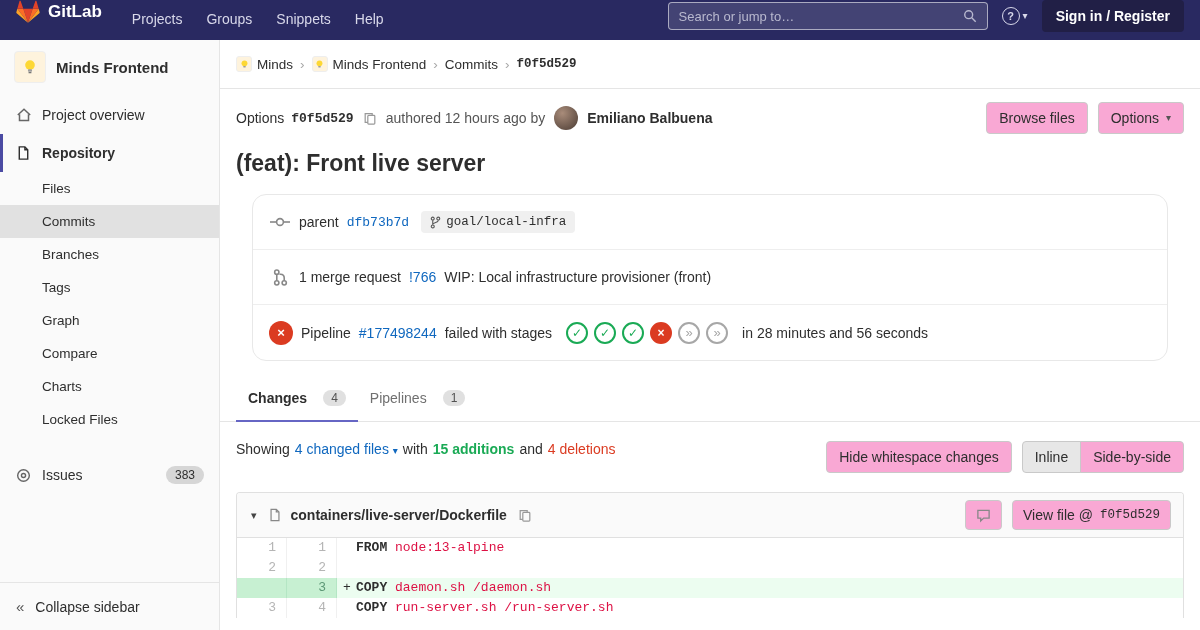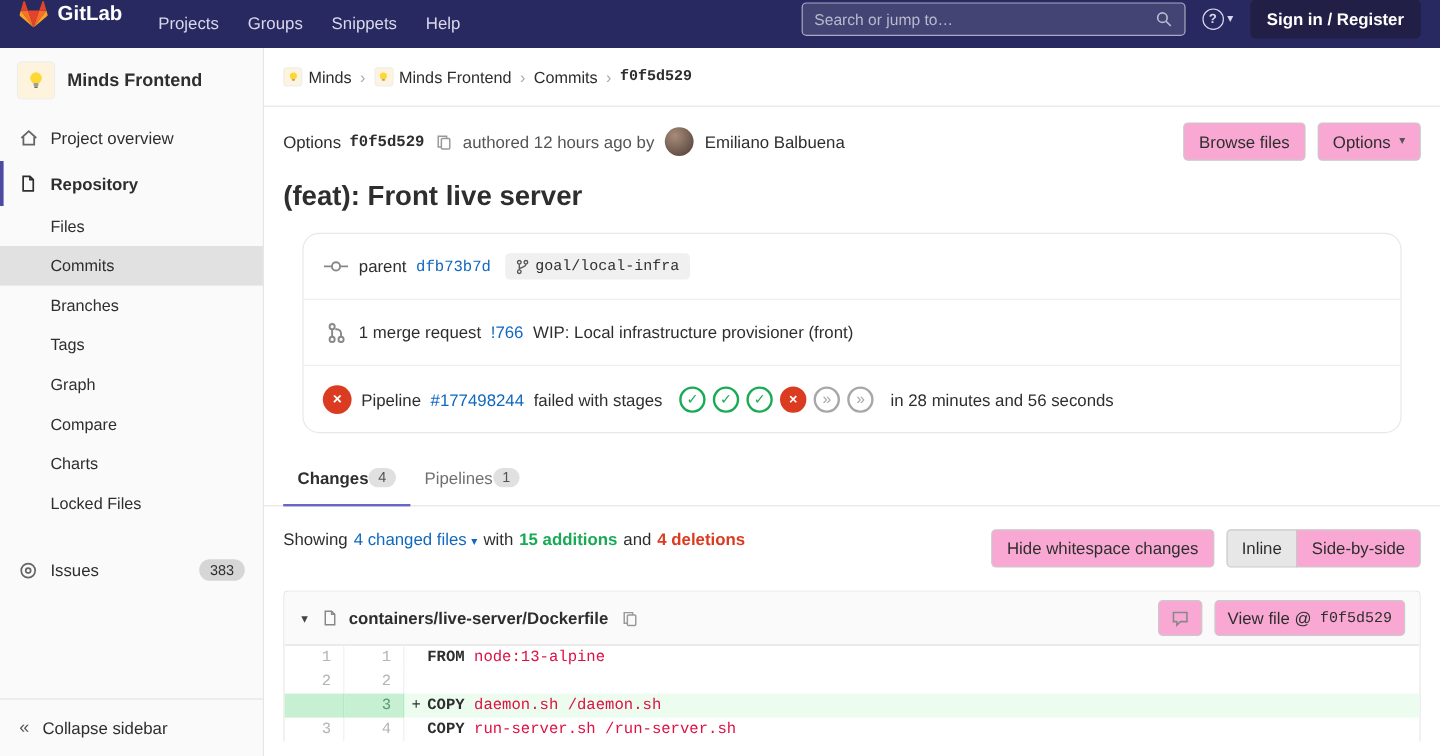--- a/index.html
+++ b/index.html
@@ -43,21 +43,21 @@
   .crumb{display:flex;align-items:center;gap:5px;color:#2e2e2e}
   .crumb.current{font-weight:bold;font-family:"Liberation Mono","DejaVu Sans Mono",monospace;font-size:12.5px}
   .mini-avatar{width:16px;height:16px;border-radius:3px;background:#fef3dd;border:1px solid #eee;display:flex;align-items:center;justify-content:center;flex:none}
   .crumb-sep{color:#a8a8a8}
 
   .commit-row{display:flex;align-items:center;gap:7px;padding:13px 16px}
   .commit-sha{font-family:"Liberation Mono","DejaVu Sans Mono",monospace;font-weight:bold;font-size:13px}
   .icon-btn{background:none;border:0;display:flex;align-items:center;padding:2px}
   .meta-text{color:#555}
   .author-avatar{width:24px;height:24px;border-radius:50%;background:radial-gradient(circle at 35% 30%,#a98c7a,#4a3b33);flex:none;margin:0 2px}
-  .author-name{font-weight:normal}
+  .author-name{font-weight:bold}
   .commit-actions{margin-left:auto;display:flex;gap:10px}
   .btn{display:inline-flex;align-items:center;gap:7px;background:#f9a8d4;border:1px solid #c9c9c9;border-radius:4px;padding:7px 12px;font-size:14px;color:#2e2e2e}
   .btn .caret{color:#555}
 
   .commit-title{font-size:23px;font-weight:bold;padding:3px 16px 15px}
 
   .info-box{margin:2px 32px 0;border:1px solid #e8e8e8;border-radius:14px}
   .info-row{display:flex;align-items:center;gap:8px;min-height:55px;padding:0 16px;border-bottom:1px solid #eee}
   .info-row:last-child{border-bottom:0}
   .info-ic{display:flex;width:22px;justify-content:center;flex:none}
@@ -65,27 +65,27 @@
   .sha-link{font-family:"Liberation Mono","DejaVu Sans Mono",monospace;font-size:13px}
   .branch-chip{display:inline-flex;align-items:center;gap:5px;background:var(--c-chip_bg,#f0f0f0);border-radius:4px;padding:4px 9px;font-family:"Liberation Mono","DejaVu Sans Mono",monospace;font-size:12.5px;margin-left:4px}
   .status-circle{width:24px;height:24px;border-radius:50%;background:var(--c-danger,#db3b21);color:#fff;display:flex;align-items:center;justify-content:center;font-size:13px;font-weight:bold}
   .stages{display:flex;align-items:center;gap:6px;margin:0 6px}
   .stage{width:22px;height:22px;border-radius:50%;border:2px solid;display:flex;align-items:center;justify-content:center;font-size:12px;font-weight:bold;cursor:pointer}
   .stage.passed{border-color:var(--c-success,#1aaa55);color:var(--c-success,#1aaa55)}
   .stage.failed{border-color:var(--c-danger,#db3b21);background:var(--c-danger,#db3b21);color:#fff}
   .stage.skipped{border-color:#a7a7a7;color:#a7a7a7;font-weight:normal;font-size:13px}
 
   .tabs{display:flex;padding:0 16px;border-bottom:1px solid var(--c-border,#e5e5e5);margin-top:16px}
-  .tab{display:flex;align-items:center;gap:0;padding:13px 12px 14px;color:#707070;border-bottom:2px solid transparent;margin-bottom:-1px;cursor:pointer}
+  .tab{display:flex;align-items:center;gap:16px;padding:13px 12px 14px;color:#707070;border-bottom:2px solid transparent;margin-bottom:-1px;cursor:pointer}
   .tab.active{color:#2e2e2e;font-weight:bold;border-bottom-color:var(--c-accent,#6666c4)}
   .count-pill{background:#e0e0e0;color:#525252;border-radius:10px;padding:1px 8px;font-size:12px;font-weight:normal}
 
   .summary{display:flex;align-items:flex-start;gap:5px;padding:19px 16px}
   .additions{color:var(--c-success,#1aaa55);font-weight:bold}
-  .deletions{color:var(--c-danger,#db3b21);font-weight:bold}
+  .deletions{color:var(--c-danger,#db3b21);font-weight:normal}
   .summary-right{margin-left:auto;display:flex;align-items:center;gap:10px}
   .seg-group{display:flex}
   .seg-group .btn{border-radius:0;margin-left:-1px}
   .seg-group .btn:first-child{border-radius:4px 0 0 4px;margin-left:0}
   .seg-group .btn:last-child{border-radius:0 4px 4px 0}
   .btn.selected{background:#e7e7e7}
 
   .diff-card{margin:0 16px;border:1px solid #e0e0e0;border-bottom:0;border-radius:4px 4px 0 0;overflow:hidden}
   .diff-header{display:flex;align-items:center;gap:9px;background:#fafafa;border-bottom:1px solid #e0e0e0;padding:7px 12px}
   .diff-caret{color:#444;font-size:11px;cursor:pointer;padding:2px}

